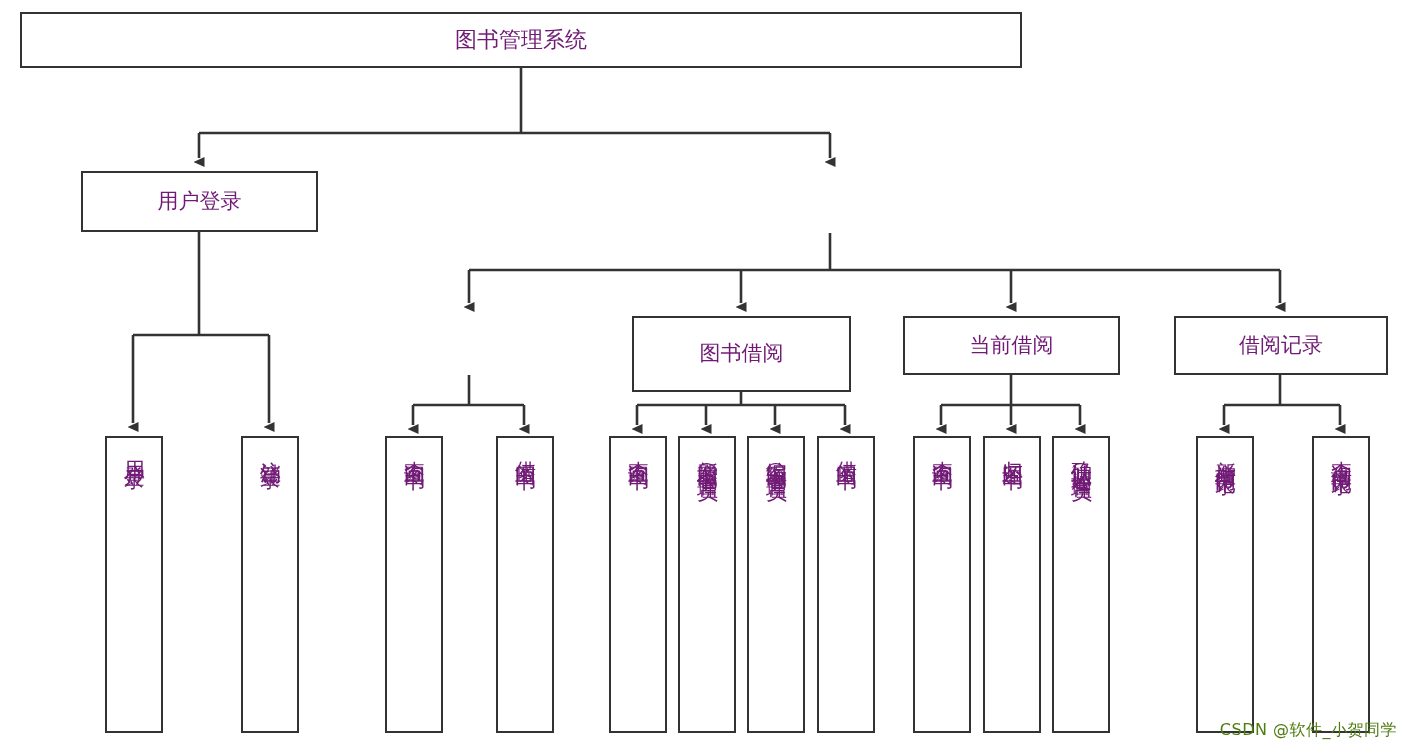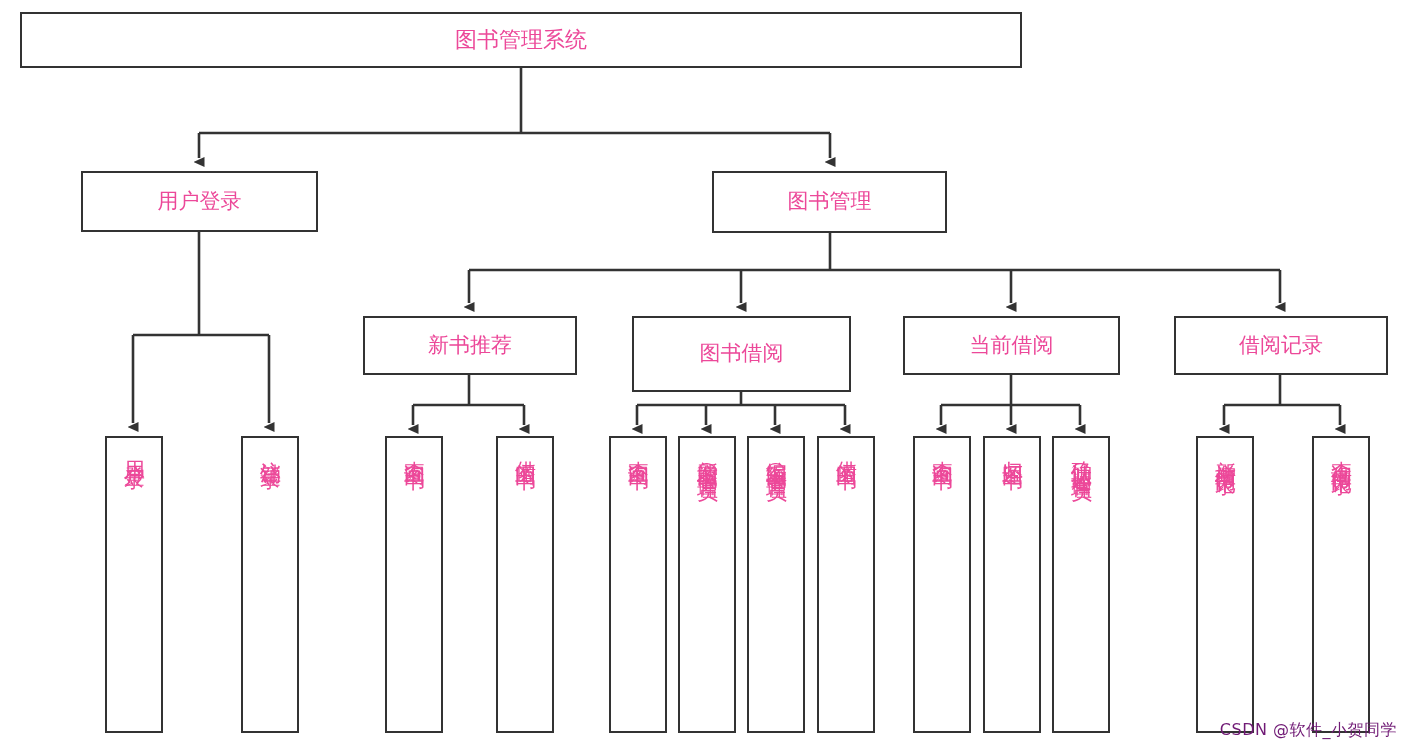--- a/index.html
+++ b/index.html
@@ -30,21 +30,21 @@
     position: absolute;
     box-sizing: border-box;
     background: #ffffff;
     border: 2px solid #333333;
     display: flex;
     align-items: center;
     justify-content: center;
     z-index: 2;
   }
   .node .node-label {
-    color: #ec4899;
+    color: #701a75;
     line-height: 1.12;
     text-align: center;
     white-space: pre;
   }
   .node-h .node-label {
     font-size: 21px;
   }
   .node-root .node-label {
     font-size: 22px;
   }
@@ -58,21 +58,21 @@
     font-size: 21px;
     letter-spacing: 3px;
     line-height: 1;
     white-space: nowrap;
   }
   #watermark {
     position: absolute;
     right: 8px;
     bottom: 6px;
     font-size: 16px;
-    color: #701a75;
+    color: #4d7c0f;
     z-index: 5;
     white-space: nowrap;
     letter-spacing: 0.5px;
   }
 </style>
 </head>
 <body>
 
 <div id="diagram-root">
 
@@ -126,27 +126,21 @@
     </g>
   </svg>
 
   <div class="node node-h node-root" style="left:20px; top:12px; width:1002px; height:56px;">
     <span class="node-label">图书管理系统</span>
   </div>
 
   <div class="node node-h" style="left:81px; top:171px; width:237px; height:61px;">
     <span class="node-label">用户登录</span>
   </div>
-  <div class="node node-h" style="left:712px; top:171px; width:235px; height:62px;">
-    <span class="node-label">图书管理</span>
-  </div>
 
-  <div class="node node-h" style="left:363px; top:316px; width:214px; height:59px;">
-    <span class="node-label">新书推荐</span>
-  </div>
   <div class="node node-h" style="left:632px; top:316px; width:219px; height:76px;">
     <span class="node-label">图书借阅</span>
   </div>
   <div class="node node-h" style="left:1174px; top:316px; width:214px; height:59px;">
     <span class="node-label">借阅记录</span>
   </div>
   <div class="node node-h" style="left:903px; top:316px; width:217px; height:59px;">
     <span class="node-label">当前借阅</span>
   </div>
 

